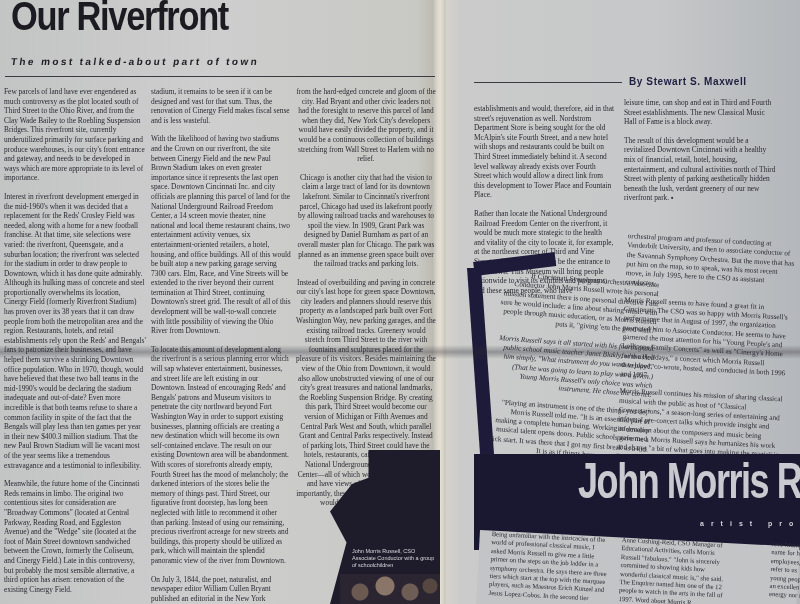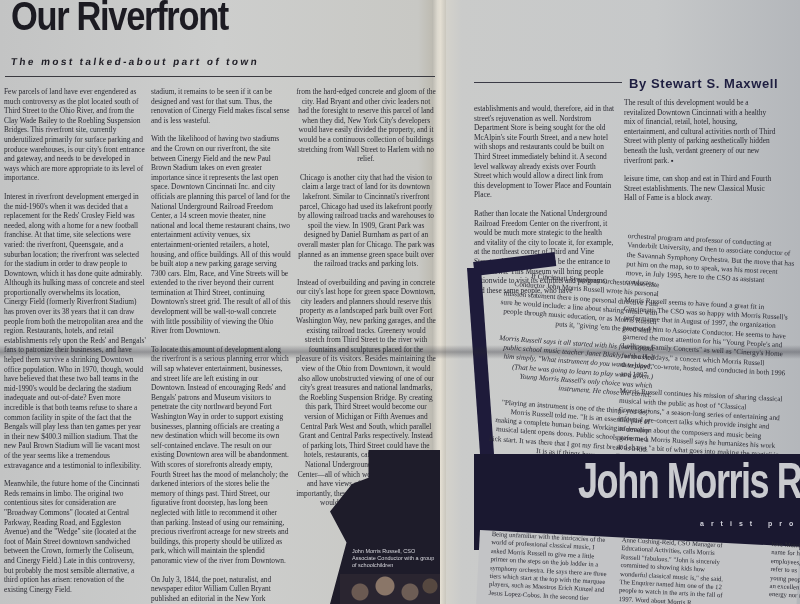--- a/index.html
+++ b/index.html
@@ -4,21 +4,21 @@
 <style>
   html,body{margin:0;padding:0;}
   body{width:800px;height:604px;overflow:hidden;background:#b9bbbd;position:relative;font-family:"Liberation Serif","DejaVu Serif",serif;color:#2a2a32;}
   .page-left{position:absolute;left:0;top:0;width:440px;height:604px;background:linear-gradient(90deg,#c3c4c4 0%,#cdcecd 50%,#c8c8c4 95%,#b8b4a8 100%);}
   .page-right{position:absolute;left:440px;top:0;width:360px;height:604px;background:linear-gradient(90deg,#d8d5cc 0%,#cacbca 6%,#c6c8c9 60%,#b4b7bb 100%);}
   .gutter{position:absolute;left:432px;top:0;width:14px;height:604px;background:linear-gradient(90deg,#b8b6ae,#ddd9cf 40%,#e4dfd3 60%,#c9c6bd);}
   .title{position:absolute;left:11px;top:-6px;font-family:"Liberation Sans","DejaVu Sans",sans-serif;font-weight:bold;font-size:40px;letter-spacing:-1.5px;color:#1c1b22;transform:scaleX(0.86);transform-origin:left top;white-space:nowrap;}
   .subtitle{position:absolute;left:11px;top:56px;font-family:"Liberation Sans","DejaVu Sans",sans-serif;font-weight:bold;font-size:10px;letter-spacing:2.4px;color:#1f1e26;transform:skewX(-8deg);white-space:nowrap;}
   .rule-top{position:absolute;left:5px;top:76px;width:430px;height:1px;background:#3a3a40;}
   .rule-byline{position:absolute;left:474px;top:82px;width:148px;height:1px;background:#3a3a45;}
-  .byline{position:absolute;left:629px;top:76px;font-family:"Liberation Sans","DejaVu Sans",sans-serif;font-weight:bold;font-size:13px;color:#1e1e40;letter-spacing:0.6px;white-space:nowrap;}
+  .byline{position:absolute;left:629px;top:76px;font-family:"Liberation Sans","DejaVu Sans",sans-serif;font-weight:bold;font-size:10px;color:#1e1e40;letter-spacing:0.6px;white-space:nowrap;}
   .col{position:absolute;font-size:7.4px;line-height:9.6px;color:#2a2a33;text-align:left;}
   .col p{margin:0 0 9px 0;}
   .c1{left:4px;top:87px;width:142px;}
   .c2{left:151px;top:87px;width:140px;}
   .c3{left:296px;top:87px;width:140px;text-align:center;}
   .c4{left:474px;top:104px;width:140px;}
   .c5{left:624px;top:98px;width:154px;}
   .fold-band{position:absolute;left:0;top:345px;width:800px;height:14px;background:linear-gradient(180deg,rgba(0,0,0,0) 0%,rgba(40,40,50,0.35) 50%,rgba(0,0,0,0) 100%);pointer-events:none;}
   .photo-shape{position:absolute;left:330px;top:450px;width:110px;height:154px;background:#1e1c2a;clip-path:polygon(35% 0,100% 0,100% 100%,0 100%,15% 60%,0 40%,20% 22%,35% 18%);}
   .photo-caption{position:absolute;left:352px;top:548px;width:84px;font-family:"Liberation Sans","DejaVu Sans",sans-serif;font-size:5.5px;line-height:7px;color:#d7d7dd;}
@@ -71,22 +71,22 @@
   <p>Chicago is another city that had the vision to claim a large tract of land for its downtown lakefront. Similar to Cincinnati's riverfront parcel, Chicago had used its lakefront poorly by allowing railroad tracks and warehouses to spoil the view. In 1909, Grant Park was designed by Daniel Burnham as part of an overall master plan for Chicago. The park was planned as an immense green space built over the railroad tracks and parking lots.</p>
   <p>Instead of overbuilding and paving in concrete our city's last hope for green space Downtown, city leaders and planners should reserve this property as a landscaped park built over Fort Washington Way, new parking garages, and the existing railroad tracks. Greenery would stretch from Third Street to the river with fountains and sculptures placed for the pleasure of its visitors. Besides maintaining the view of the Ohio from Downtown, it would also allow unobstructed viewing of one of our city's great treasures and national landmarks, the Roebling Suspension Bridge. By creating this park, Third Street would become our version of Michigan or Fifth Avenues and Central Park West and South, which parallel Grant and Central Parks respectively. Instead of parking lots, Third Street could have the hotels, restaurants, cafes, theaters, and the National Underground Railroad Freedom Center—all of which would overlook the park and have views of the Ohio River. More importantly, these new businesses and museum would back up to Fourth Street</p>
 </div>
 
 <div class="col c4">
   <p>establishments and would, therefore, aid in that street's rejuvenation as well. Nordstrom Department Store is being sought for the old McAlpin's site Fourth Street, and a new hotel with shops and restaurants could be built on Third Street immediately behind it. A second level walkway already exists over Fourth Street which would allow a direct link from this development to Tower Place and Fountain Place.</p>
   <p>Rather than locate the National Underground Railroad Freedom Center on the riverfront, it would be much more strategic to the health and vitality of the city to locate it, for example, at the northeast corner of Third and Vine Streets—long considered to be the entrance to Downtown. This Museum will bring people nationwide to visit its exhibits and programs, and these same people, who have</p>
 </div>
 
 <div class="col c5">
+  <p>leisure time, can shop and eat in Third and Fourth Street establishments. The new Classical Music Hall of Fame is a block away.</p>
   <p>The result of this development would be a revitalized Downtown Cincinnati with a healthy mix of financial, retail, hotel, housing, entertainment, and cultural activities north of Third Street with plenty of parking aesthetically hidden beneath the lush, verdant greenery of our new riverfront park. ▪</p>
-  <p>leisure time, can shop and eat in Third and Fourth Street establishments. The new Classical Music Hall of Fame is a block away.</p>
 </div>
 
 <div class="photo-shape"></div>
 <div class="photo-people"></div>
 <div class="photo-caption">John Morris Russell, CSO Associate Conductor with a group of schoolchildren</div>
 
 <div class="bracket-top"></div>
 <div class="bracket-left"></div>
 
 <div class="quote-col q1">

